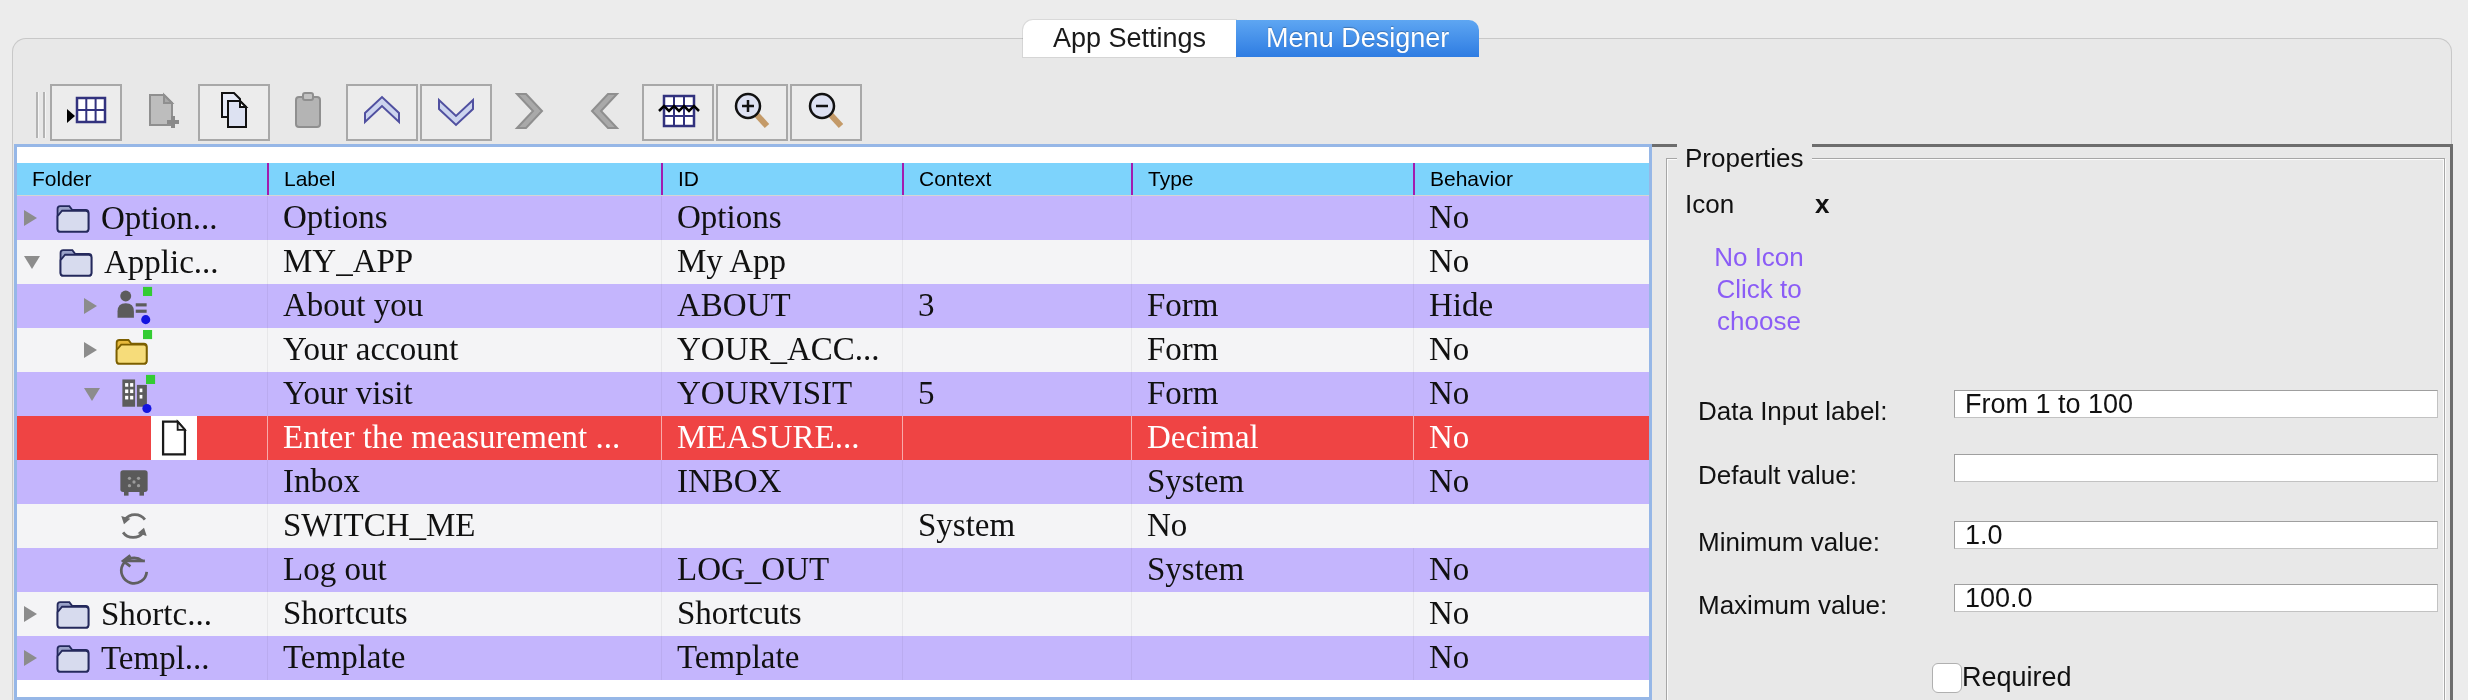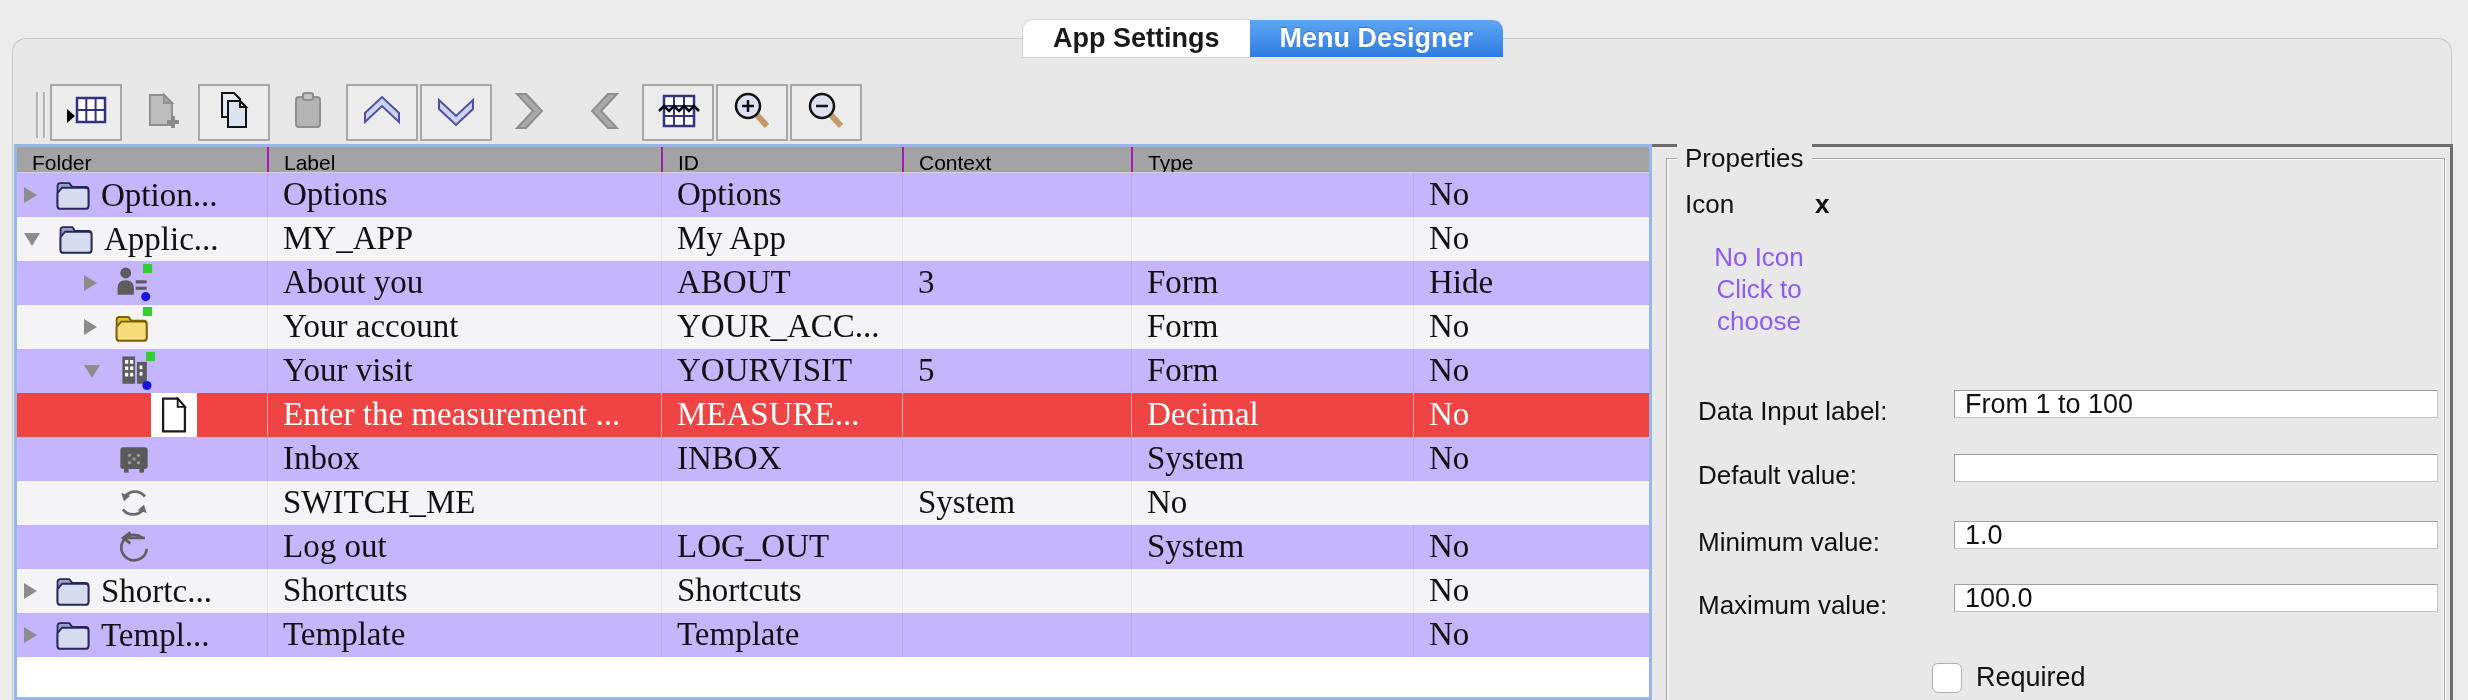--- a/index.html
+++ b/index.html
@@ -3,43 +3,43 @@
 <meta charset="utf-8">
 <style>
   html,body{margin:0;padding:0;background:#ececec;}
   *{box-sizing:border-box;}
   #root{position:relative;width:2468px;height:700px;background:#ececec;overflow:hidden;
         font-family:"Liberation Sans",sans-serif;color:#111;}
 
   
   .tabbar{position:absolute;top:20px;left:1023px;height:37px;display:flex;z-index:5;}
   .tab{height:37px;display:flex;align-items:center;justify-content:center;
-       font-size:27px;font-weight:700;padding:8px 30px;}
+       font-size:27px;font-weight:400;padding:8px 30px;}
   .tab.inactive{background:#ffffff;color:#1a1a1a;border-radius:10px 0 0 0;
        box-shadow:0 0 0 1px rgba(0,0,0,0.08);}
   .tab.active{background:linear-gradient(#5ea6f2,#2e7ce2);color:#fff;border-radius:0 10px 0 0;
        text-shadow:0 -1px 1px rgba(0,0,0,0.25);}
 
   
   .pane{position:absolute;left:12px;top:38px;width:2440px;height:662px;background:#e8e8e8;
         border:1px solid #c8c8c8;border-bottom:none;border-radius:14px 14px 0 0;}
 
   
   .handle{position:absolute;top:92px;width:3px;height:46px;background:#b3b3b3;border-right:1px solid #f5f5f5;}
   .toolbar{position:absolute;left:50px;top:84px;display:flex;gap:2px;}
   .tbtn{width:72px;height:57px;display:flex;align-items:center;justify-content:center;
         background:#ececec;border:2px solid #a8a8a8;}
   .tbtn.dis{border-color:transparent;background:transparent;}
   .tbtn svg{width:44px;height:44px;}
 
   
   .table{position:absolute;left:14px;top:144px;width:1638px;height:556px;
          border:3px solid #96b7e7;background:#fff;overflow:hidden;}
-  .thead{display:grid;grid-template-columns:250px 394px 241px 229px 282px 236px;height:26px;
-         background:#a3a3a3;border-bottom:1px solid #d4d4d4;}
+  .thead{display:grid;grid-template-columns:250px 394px 241px 229px 282px 236px;height:33px;
+         background:#7dd3fc;border-bottom:1px solid #d4d4d4;margin-top:16px;}
   .th{font-size:21px;color:#000;line-height:32px;padding-left:15px;white-space:nowrap;overflow:hidden;}
   .th + .th{border-left:2px solid #a21caf;}
   .trow{display:grid;grid-template-columns:250px 394px 241px 229px 282px 236px;height:44px;background:#c4b5fd;}
   .trow.alt{background:#f4f4f6;}
   .trow.sel{background:#ef4444;color:#fff;}
   .cell{font-family:"Liberation Serif",serif;font-size:33px;line-height:43px;
         padding-left:15px;white-space:nowrap;overflow:hidden;}
   .cell + .cell{border-left:1px solid rgba(0,0,0,0.05);}
   .trow.sel .cell + .cell{border-left:1px solid rgba(255,255,255,0.55);}
   .tree{display:flex;align-items:center;padding-left:0;}
@@ -56,21 +56,21 @@
             border-top:3px solid #6d6d6d;border-right:3px solid #6d6d6d;}
   .fieldset{position:absolute;left:1666px;top:158px;width:779px;height:560px;
             border:1px solid #a6a6a6;box-shadow:inset 1px 1px 0 #fbfbfb, inset -1px -1px 0 #fbfbfb, 1px 1px 0 #fbfbfb;}
   .legend{position:absolute;top:-16px;left:10px;background:#e8e8e8;padding:0 8px;font-size:26px;color:#111;}
   .plabel{position:absolute;font-size:26px;color:#111;white-space:nowrap;}
   .pfield{position:absolute;left:259px;width:484px;height:28px;background:#fff;
           border:1px solid #9f9f9f;border-bottom-color:#c2c2c2;border-right-color:#c2c2c2;
           font-size:27px;font-family:"Liberation Sans",sans-serif;padding:0 10px;color:#111;outline:none;margin-left:28px;}
   .noicon{position:absolute;top:82px;left:2px;width:180px;text-align:center;
           font-size:26px;line-height:32px;color:#8b5cf6;cursor:default;}
-  .reqwrap{position:absolute;left:265px;top:503px;display:flex;align-items:center;gap:14px;}
+  .reqwrap{position:absolute;left:265px;top:503px;display:flex;align-items:center;}
   .chk{width:30px;height:30px;background:#fff;border:1px solid #b0b0b0;border-radius:6px;}
   .reqlbl{font-size:27px;}
 </style>
 </head>
 <body>
 
 <div id="root">
 
   <div class="tabbar">
     <div class="tab inactive">App Settings</div>
@@ -152,20 +152,21 @@
       </div>
     </div>
 
   <div class="table">
     <div class="thead">
       <div class="th">Folder</div>
       <div class="th">Label</div>
       <div class="th">ID</div>
       <div class="th">Context</div>
       <div class="th">Type</div>
+      <div class="th">Behavior</div>
     </div>
     <div id="tbody">
         <div class="trow">
     <div class="cell tree">
       <span class="tri col" style="margin-left: 7px;"></span>
       <span class="ticon" style="margin-left: 14px;">
               <svg viewBox="0 0 44 44">
                 <path d="M5,12 q0,-3 3,-3 h10 l3,4 h15 q3,0 3,3 v18 q0,3 -3,3 h-28 q-3,0 -3,-3 z" fill="#9aa2c8" stroke="#24295c" stroke-width="2"></path>
                 <path d="M5,20 l5,-6 h26 q3,0 3,3 v17 q0,3 -3,3 h-28 q-3,0 -3,-3 z" fill="#d7dbee" stroke="#24295c" stroke-width="2"></path>
               </svg>

